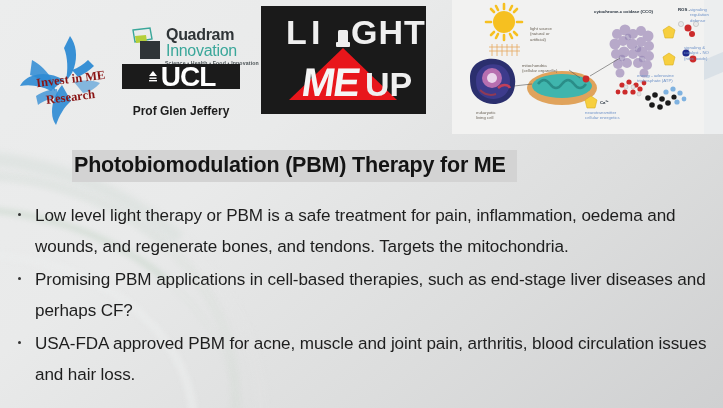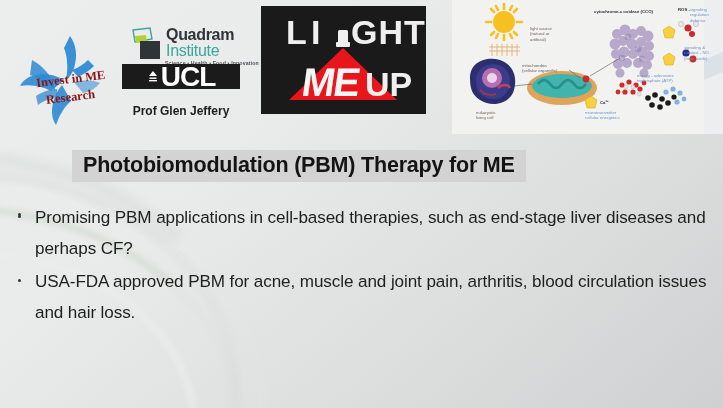--- a/index.html
+++ b/index.html
@@ -171,21 +171,21 @@
     white-space: pre-line;
     font-family: "Liberation Sans", sans-serif;
   }
   .dlabel.blue { color: #6f93c9; }
   .dlabel.bolddark { color: #25303c; font-weight: bold; }
 
   
   .title {
     position: absolute;
     left: 72px; top: 150px;
-    padding: 3px 11px 4px 11px;
+    padding: 3px 11px 4px 2px;
     background: #d3d3d3;
     font-size: 21.5px;
     font-weight: bold;
     color: #141414;
     letter-spacing: -0.2px;
     font-family: "Liberation Sans", sans-serif;
   }
 
   
   .bullets {
@@ -238,21 +238,21 @@
       <div class="ime-text2">Research</div>
     </div>
 
     <div class="quadram">
       <svg class="q-mark" viewBox="0 0 34 34">
         <polygon points="5,3 22,1 24,12 7,15" fill="none" stroke="#3aa79a" stroke-width="1.4"></polygon>
         <polygon points="7,9 18,8 19,15 8,16" fill="#b5cf3a"></polygon>
         <rect x="12" y="14" width="20" height="18" fill="#2f3437"></rect>
       </svg>
       <div class="q-name1">Quadram</div>
-      <div class="q-name2">Institute</div>
+      <div class="q-name2">Innovation</div>
       <div class="q-tag">Science • Health • Food • Innovation</div>
     </div>
 
     <div class="ucl-box">
       <svg class="ucl-crest" viewBox="0 0 12 16">
         <polygon points="6,2 10,7 2,7" fill="#ffffff"></polygon>
         <rect x="2.5" y="8.5" width="7" height="1.4" fill="#ffffff"></rect>
         <rect x="2" y="11" width="8" height="1.4" fill="#ffffff"></rect>
       </svg>
       <span class="ucl-text">UCL</span>
@@ -439,20 +439,21 @@
 triphosphate (ATP)</div>
       <div class="diag-url">http://www.appliedbiophotonics.com</div>
     </div>
   </div>
 
   <div class="title">Photobiomodulation (PBM) Therapy for ME</div>
 
   <div class="bullets">
     <div class="bullet">
       <span class="dot"></span>
+      <span>Low level light therapy or PBM is a safe treatment for pain, inflammation, oedema and wounds, and regenerate bones, and tendons. Targets the mitochondria.</span>
     </div>
     <div class="bullet">
       <span class="dot"></span>
       <span>Promising PBM applications in cell-based therapies, such as end-stage liver diseases and perhaps CF?</span>
     </div>
     <div class="bullet">
       <span class="dot"></span>
       <span>USA-FDA approved PBM for acne, muscle and joint pain, arthritis, blood circulation issues and hair loss.</span>
     </div>
   </div>

